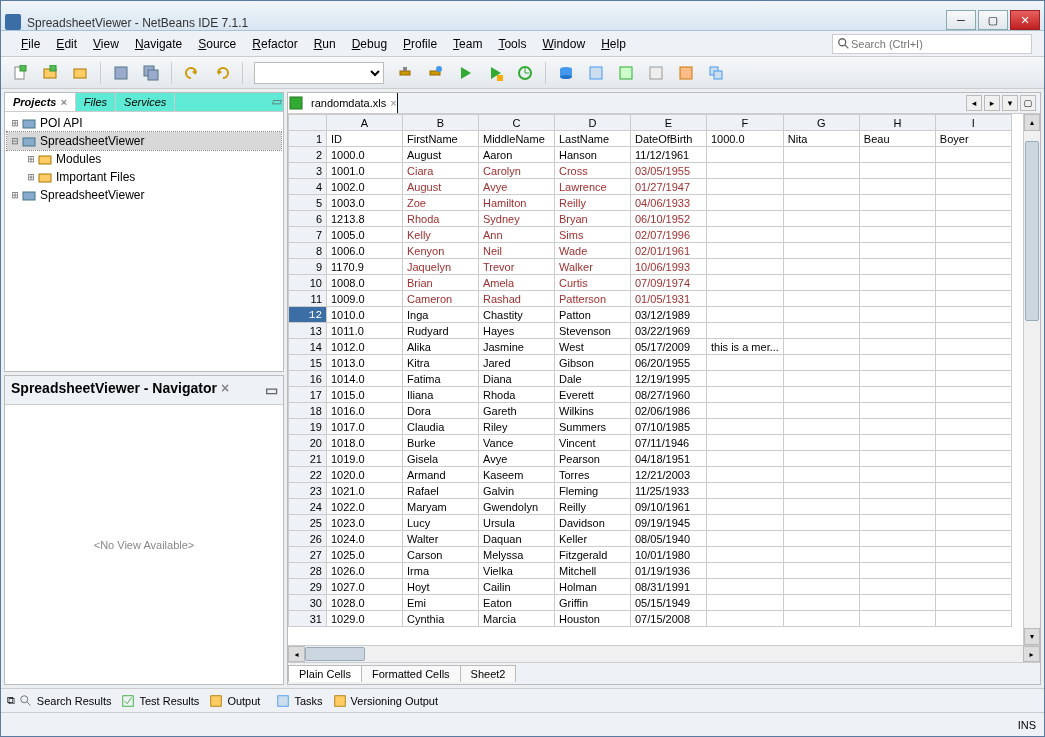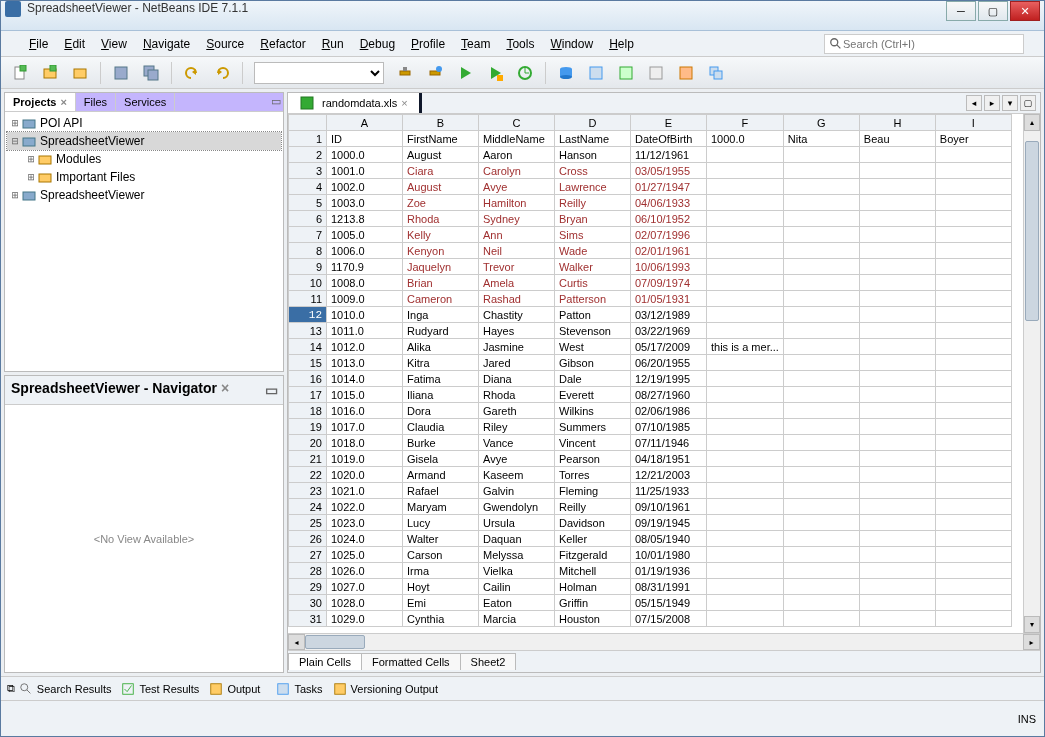--- a/index.html
+++ b/index.html
@@ -1,65 +1,65 @@
 <!DOCTYPE html>
 <html><head>
 <meta charset="utf-8">
 <style>
 * { box-sizing: border-box; margin: 0; padding: 0; font-family: "Segoe UI", Tahoma, sans-serif; }
 html, body { width: 1045px; height: 737px; overflow: hidden; background: #d0e0f0; }
 
 
 .window { width: 1045px; height: 737px; display: flex; flex-direction: column; border: 1px solid #5a7aa0; background: #fff; }
-.titlebar { height: 30px; background: linear-gradient(#f0f5fa, #d8e6f2); display: flex; align-items: flex-start; padding: 0 4px; border-bottom: 1px solid #a8c0d8; }
+.titlebar { height: 30px; background: linear-gradient(#f0f5fa, #d8e6f2); display: flex; align-items: flex-end; padding: 0 4px; border-bottom: 1px solid #a8c0d8; }
 .titlebar-icon { width: 16px; height: 16px; background: #3a6ea5; margin-right: 6px; border-radius: 2px; }
 .titlebar-text { font-size: 12px; color: #333; flex: 1; }
 .titlebar-btns { display: flex; gap: 2px; }
 .titlebar-btn { width: 30px; height: 20px; border: 1px solid #8aa; background: linear-gradient(#f8f8f8,#e0e8ee); font-size: 11px; display:flex;align-items:center;justify-content:center;cursor:pointer; }
 .titlebar-btn.close { background: linear-gradient(#e86060,#c02020); color:#fff; border-color:#a02020;}
 
 
-.menubar { height: 26px; background: #eef2f6; display: flex; align-items: center; padding: 0 20px; font-size: 12px; border-bottom: 1px solid #ccc; }
+.menubar { height: 26px; background: #eef2f6; display: flex; align-items: center; padding: 0 12px; font-size: 12px; border-bottom: 1px solid #ccc; }
 .menu-item { padding: 3px 8px; cursor: pointer; }
 .menu-item .ul { text-decoration: underline; }
 .menubar-spacer { flex: 1; }
 .search-box { display:flex; align-items:center; border:1px solid #ccc; background:#fff; height:20px; width:200px; padding:0 4px; }
 .search-box input { border:none; outline:none; font-size:11px; flex:1; }
 .search-icon { width:14px;height:14px; }
 
 
 .toolbar { height: 32px; background: linear-gradient(#f6f8fa,#e4e8ec); border-bottom:1px solid #ccc; display:flex; align-items:center; padding:0 6px; gap:4px; }
 .tool-btn { width:26px; height:26px; display:flex;align-items:center;justify-content:center; border:1px solid transparent; border-radius:3px; cursor:pointer; }
 .tool-sep { width:1px; height:22px; background:#ccc; margin:0 3px; }
 .tool-combo { width:130px; height:22px; border:1px solid #bbb; background:#fff; margin:0 4px; }
 
 
 .mainarea { flex:1; display:flex; min-height:0; background:#eceff2; padding:3px; gap:3px; }
 .leftcol { width:280px; display:flex; flex-direction:column; gap:3px; }
 .panel { background:#fff; border:1px solid #bbb; display:flex; flex-direction:column; }
-.panel-tabs { display:flex; background:#c4b5fd; border-bottom:1px solid #ccc; font-size:11px; }
+.panel-tabs { display:flex; background:#5eead4; border-bottom:1px solid #ccc; font-size:11px;font-style:italic; }
 .panel-tab { padding:3px 8px; border-right:1px solid #ccc; cursor:pointer; }
 .panel-tab.active { background:#fff; font-weight:bold; }
 .panel-tab .x { margin-left:4px; color:#888; }
 .panel-body { flex:1; overflow:auto; font-size:12px; padding:2px; }
 .panel-min { margin-left:auto; width:16px; text-align:center; cursor:pointer; color:#666; padding:2px 4px; }
 .tree-node { display:flex; align-items:center; height:18px; padding-left:2px; white-space:nowrap; }
 .tree-toggle { width:12px; color:#666; font-size:9px; text-align:center; cursor:pointer; }
 .tree-icon { width:16px; height:14px; margin-right:3px; display:inline-flex;align-items:center;justify-content:center; }
 .tree-node.sel { background:#d8d8d8; outline:1px dotted #888; }
 .tree-indent1 { padding-left:18px; }
 
 .nav-panel { flex:1; }
 .nav-header { font-size:14px; font-weight:bold; padding:4px 6px; background:#eef2f6; border-bottom:1px solid #ccc; display:flex; }
 .noview { flex:1; display:flex; align-items:center; justify-content:center; color:#888; font-size:11px; }
 
 
 .editor { flex:1; display:flex; flex-direction:column; background:#fff; border:1px solid #bbb; }
 .editor-tabs { display:flex; background:#eef2f6; border-bottom:1px solid #ccc; font-size:11px; }
-.editor-tab { padding:3px 11px; background:#fff; border-right:3px solid #0f172a; display:flex; align-items:center; gap:4px; }
+.editor-tab { padding:3px 0; background:#fff; border-right:1px solid #0f172a; display:flex; align-items:center; gap:4px; }
 .editor-tab .x { color:#888; cursor:pointer; }
 .editor-tabtools { margin-left:auto; display:flex; align-items:center; gap:2px; padding-right:4px; }
 .editor-tabtools .tb { width:16px;height:16px;border:1px solid #bbb;background:#f0f0f0;font-size:9px;display:flex;align-items:center;justify-content:center;cursor:pointer; }
 
 .sheet-wrap { flex:1; overflow:hidden; display:flex; }
 .sheet { flex:1; overflow:auto; }
 .sheet table { border-collapse:collapse; font-size:11px; }
 .sheet th, .sheet td { border:1px solid #ccc; height:16px; padding:0 4px; text-align:left; white-space:nowrap; overflow:hidden; }
 .sheet th { background:#eef2f6; font-weight:normal; text-align:center; }
 .sheet th.rowh { width:38px; text-align:right; background:#eef2f6; }
@@ -88,21 +88,21 @@
 .sheet-tabs { height:22px; display:flex; align-items:center; font-size:11px; border-top:1px solid #ccc; background:#eef2f6; }
 .sheet-tab { padding:2px 10px; border:1px solid #bbb; border-bottom:none; background:#f8f8f8; margin-right:-1px; cursor:pointer; }
 .sheet-tab.active { background:#fff; }
 
 
 .bottom-tabs { height:24px; border-top:1px solid #ccc; background:#eef2f6; display:flex; align-items:center; font-size:11px; padding:0 6px; gap:10px; }
 .bt-item { display:flex; align-items:center; gap:4px; cursor:pointer; }
 .bt-icon { width:14px;height:14px; }
 
 
-.statusbar { height:36px; border-top:1px solid #ccc; background:#eef2f6; display:flex; align-items:center; font-size:11px; padding:0 8px; }
+.statusbar { height:24px; border-top:1px solid #ccc; background:#eef2f6; display:flex; align-items:center; font-size:11px; padding:0 8px; }
 .statusbar .right { margin-left:auto; }
 
 
 svg { display:block; }
 </style>
 </head>
 <body>
 
 <div class="window">
 

